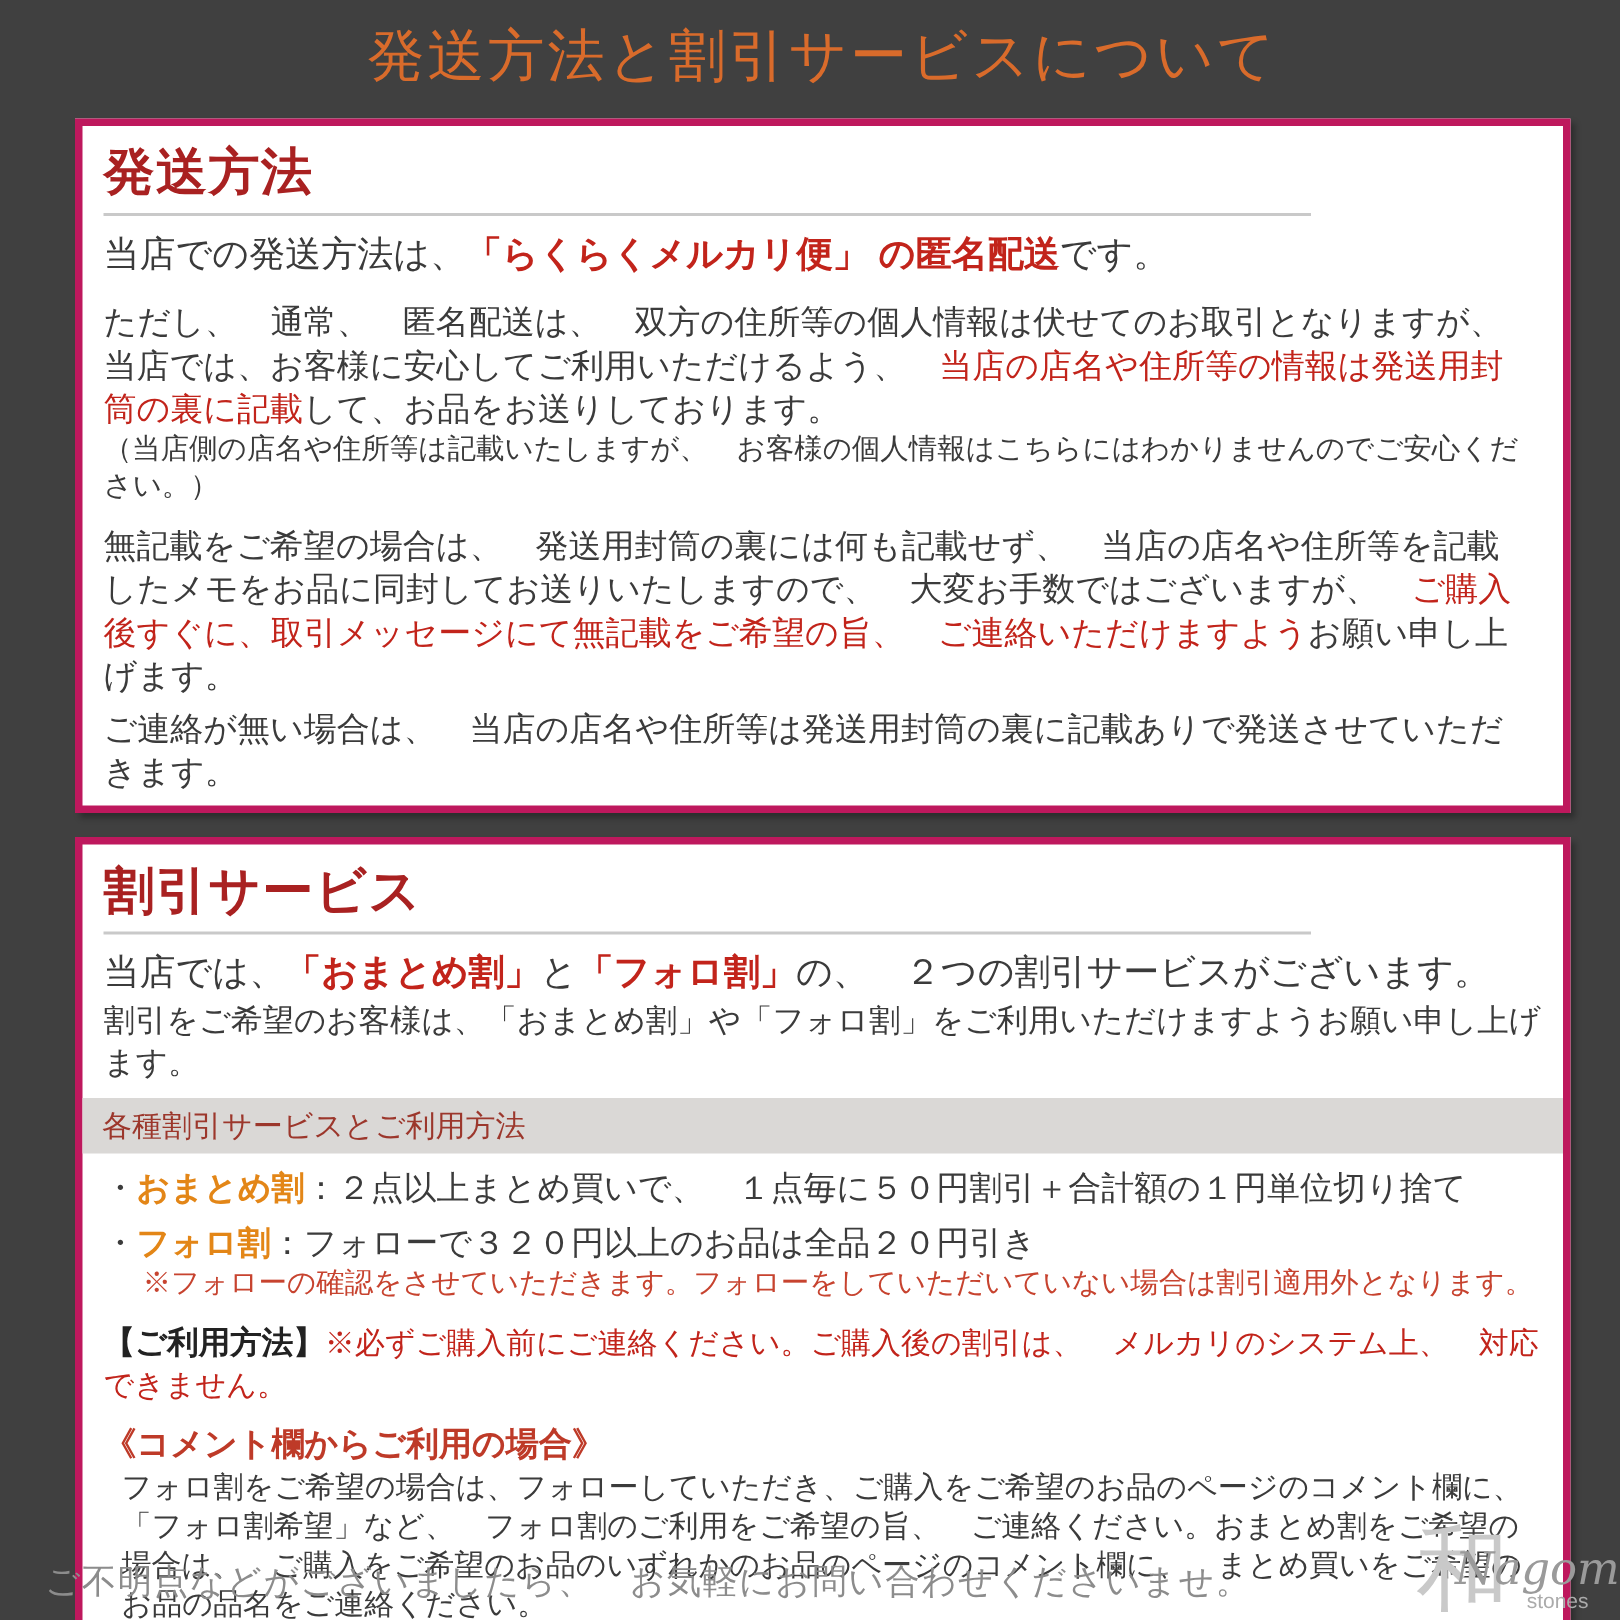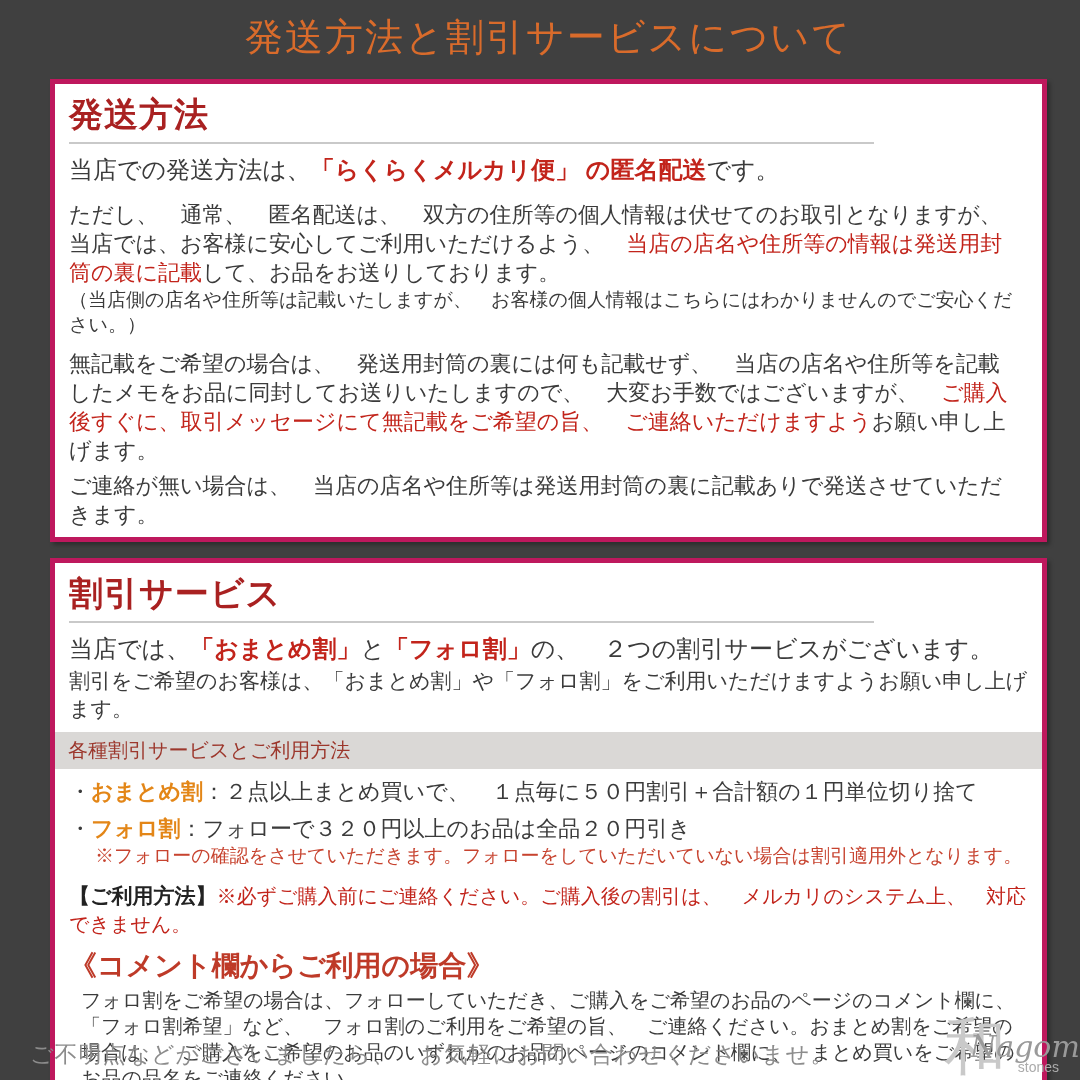--- a/index.html
+++ b/index.html
@@ -59,21 +59,21 @@
     font-size: 20px;
     color: #9C372C;
   }
   .bullet-line { font-size: 22px; margin: 8px 0 0 0; }
   .bullet-label { color: #E38617; font-weight: bold; }
   .bullet-note { font-size: 19px; color: #C7432F; margin: 0 0 4px 26px; }
   .usage-line { font-size: 21px; margin: 14px 0 4px 0; }
   .usage-bracket { font-weight: bold; color: #222; }
   .usage-warn { color: #C2241B; font-size: 20px; }
   .case-heading {
-    font-size: 28px;
+    font-size: 22px;
     font-weight: bold;
     color: #BE3A28;
     margin: 10px 0 2px 0;
   }
   .case-body { font-size: 20px; margin: 0 0 0 12px; line-height: 1.3; }
   .footer-row {
     position: absolute;
     left: 0; right: 0; bottom: 0;
     height: 52px;
   }

